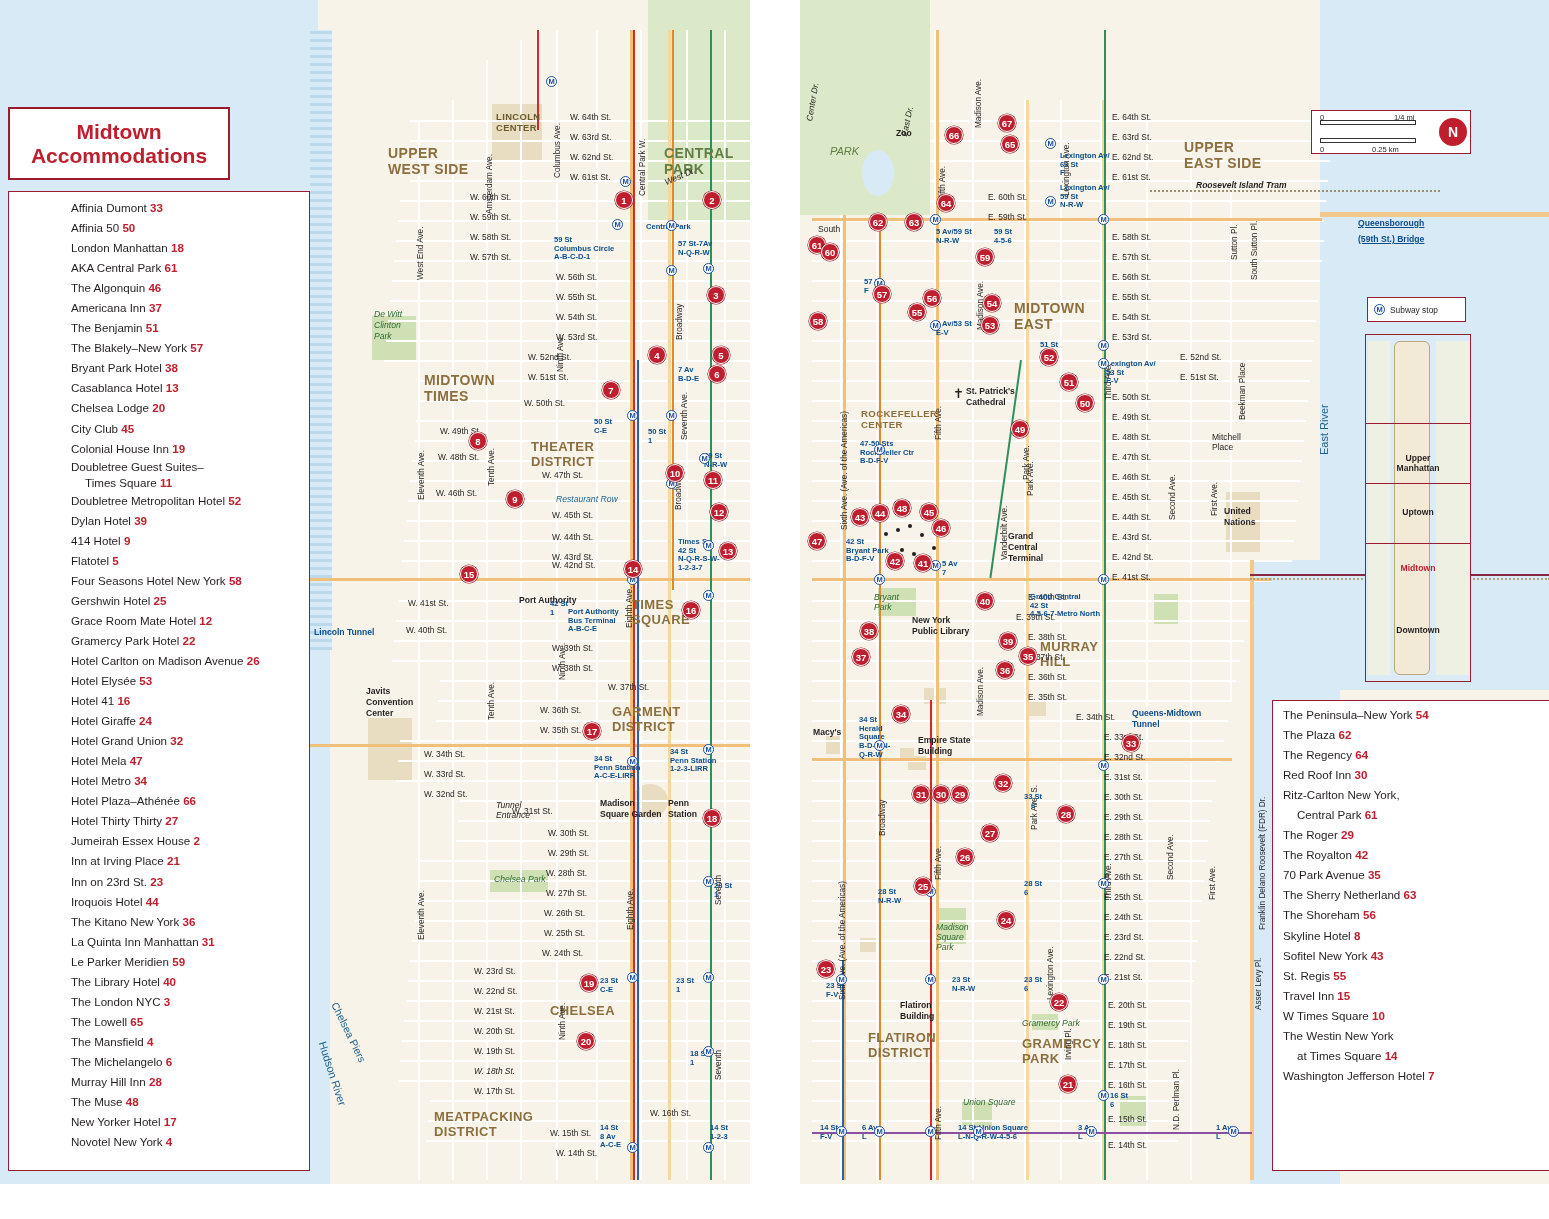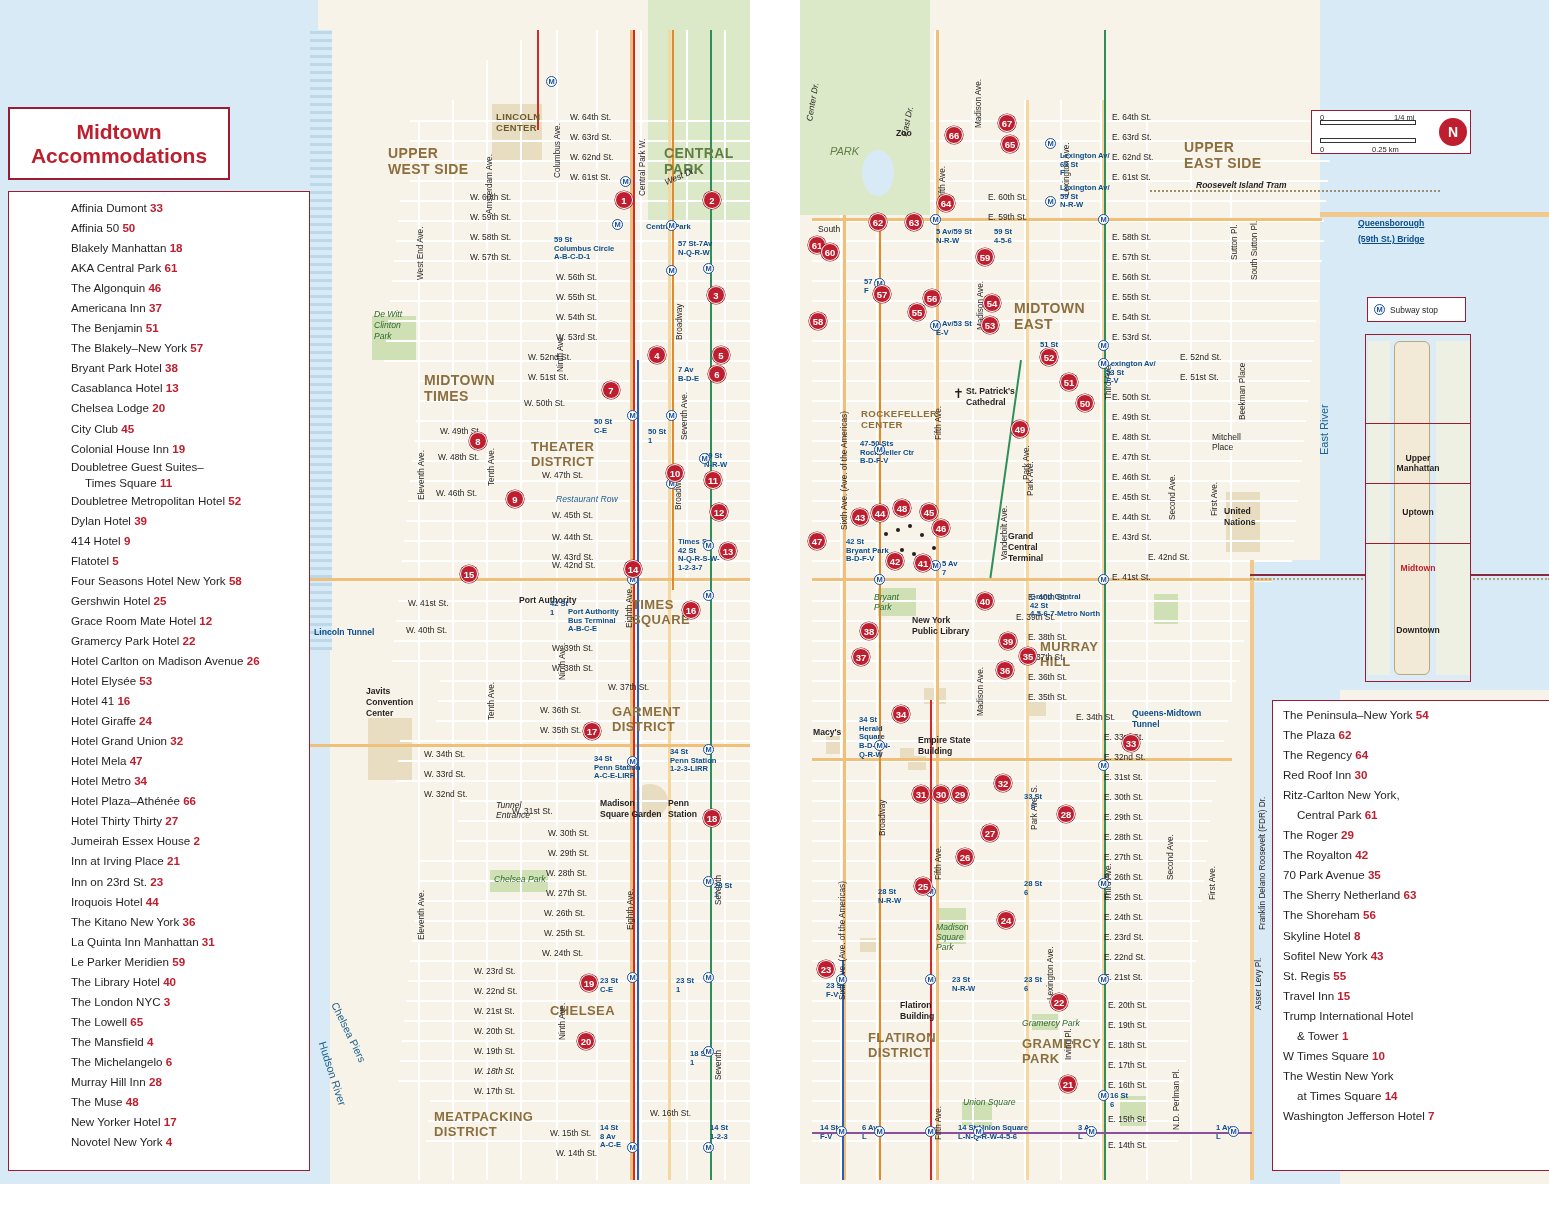--- a/index.html
+++ b/index.html
@@ -586,21 +586,21 @@
     <div class="street" style="left:1180px; top:352px;">E. 52nd St.</div>
     <div class="street" style="left:1180px; top:372px;">E. 51st St.</div>
     <div class="street" style="left:1112px; top:392px;">E. 50th St.</div>
     <div class="street" style="left:1112px; top:412px;">E. 49th St.</div>
     <div class="street" style="left:1112px; top:432px;">E. 48th St.</div>
     <div class="street" style="left:1112px; top:452px;">E. 47th St.</div>
     <div class="street" style="left:1112px; top:472px;">E. 46th St.</div>
     <div class="street" style="left:1112px; top:492px;">E. 45th St.</div>
     <div class="street" style="left:1112px; top:512px;">E. 44th St.</div>
     <div class="street" style="left:1112px; top:532px;">E. 43rd St.</div>
-    <div class="street" style="left:1148px; top:552px;">E. 42nd St.</div>
+    <div class="street" style="left:1112px; top:552px;">E. 42nd St.</div>
     <div class="street" style="left:1112px; top:572px;">E. 41st St.</div>
     <div class="street" style="left:1028px; top:592px;">E. 40th St.</div>
     <div class="street" style="left:1004px; top:612px;margin-left:12px;">E. 39th St.</div>
     <div class="street" style="left:1028px; top:632px;">E. 38th St.</div>
     <div class="street" style="left:1028px; top:652px;">E 37th St.</div>
     <div class="street" style="left:1028px; top:672px;">E. 36th St.</div>
     <div class="street" style="left:1028px; top:692px;">E. 35th St.</div>
     <div class="street" style="left:1076px; top:712px;">E. 34th St.</div>
     <div class="street" style="left:1104px; top:732px;">E. 33rd St.</div>
     <div class="street" style="left:1104px; top:752px;">E. 32nd St.</div>
@@ -837,21 +837,21 @@
   <div class="legend-box">
     <div class="legend-title">
       <span>Midtown</span><br>
       <span>Accommodations</span>
     </div>
   </div>
 
   <div class="legend-list" id="legend-list">
       <div class="entry"><span>Affinia Dumont</span> <span class="num"> 33</span></div>
       <div class="entry"><span>Affinia 50</span> <span class="num"> 50</span></div>
-      <div class="entry"><span>Blakely Manhattan</span> <span class="num"> 18</span></div>
+      <div class="entry"><span>London Manhattan</span> <span class="num"> 18</span></div>
       <div class="entry"><span>AKA Central Park</span> <span class="num"> 61</span></div>
       <div class="entry"><span>The Algonquin</span> <span class="num"> 46</span></div>
       <div class="entry"><span>Americana Inn</span> <span class="num"> 37</span></div>
       <div class="entry"><span>The Benjamin</span> <span class="num"> 51</span></div>
       <div class="entry"><span>The Blakely–New York</span> <span class="num"> 57</span></div>
       <div class="entry"><span>Bryant Park Hotel</span> <span class="num"> 38</span></div>
       <div class="entry"><span>Casablanca Hotel</span> <span class="num"> 13</span></div>
       <div class="entry"><span>Chelsea Lodge</span> <span class="num"> 20</span></div>
       <div class="entry"><span>City Club</span> <span class="num"> 45</span></div>
       <div class="entry"><span>Colonial House Inn</span> <span class="num"> 19</span></div>
@@ -899,19 +899,18 @@
       <div class="entry wrap"><span>Ritz-Carlton New York,</span><span class="ind">Central Park<span class="num"> 61</span></span></div>
       <div class="entry"><span>The Roger</span> <span class="num"> 29</span></div>
       <div class="entry"><span>The Royalton</span> <span class="num"> 42</span></div>
       <div class="entry"><span>70 Park Avenue</span> <span class="num"> 35</span></div>
       <div class="entry"><span>The Sherry Netherland</span> <span class="num"> 63</span></div>
       <div class="entry"><span>The Shoreham</span> <span class="num"> 56</span></div>
       <div class="entry"><span>Skyline Hotel</span> <span class="num"> 8</span></div>
       <div class="entry"><span>Sofitel New York</span> <span class="num"> 43</span></div>
       <div class="entry"><span>St. Regis</span> <span class="num"> 55</span></div>
       <div class="entry"><span>Travel Inn</span> <span class="num"> 15</span></div>
-      <div class="entry wrap"><span>Trump International Hotel</span><span class="ind">&amp; Tower<span class="num"> 1</span></span></div>
       <div class="entry"><span>W Times Square</span> <span class="num"> 10</span></div>
       <div class="entry wrap"><span>The Westin New York</span><span class="ind">at Times Square<span class="num"> 14</span></span></div>
       <div class="entry"><span>Washington Jefferson Hotel</span> <span class="num"> 7</span></div>
     </div>
 
 </div>
 
 </body></html>

